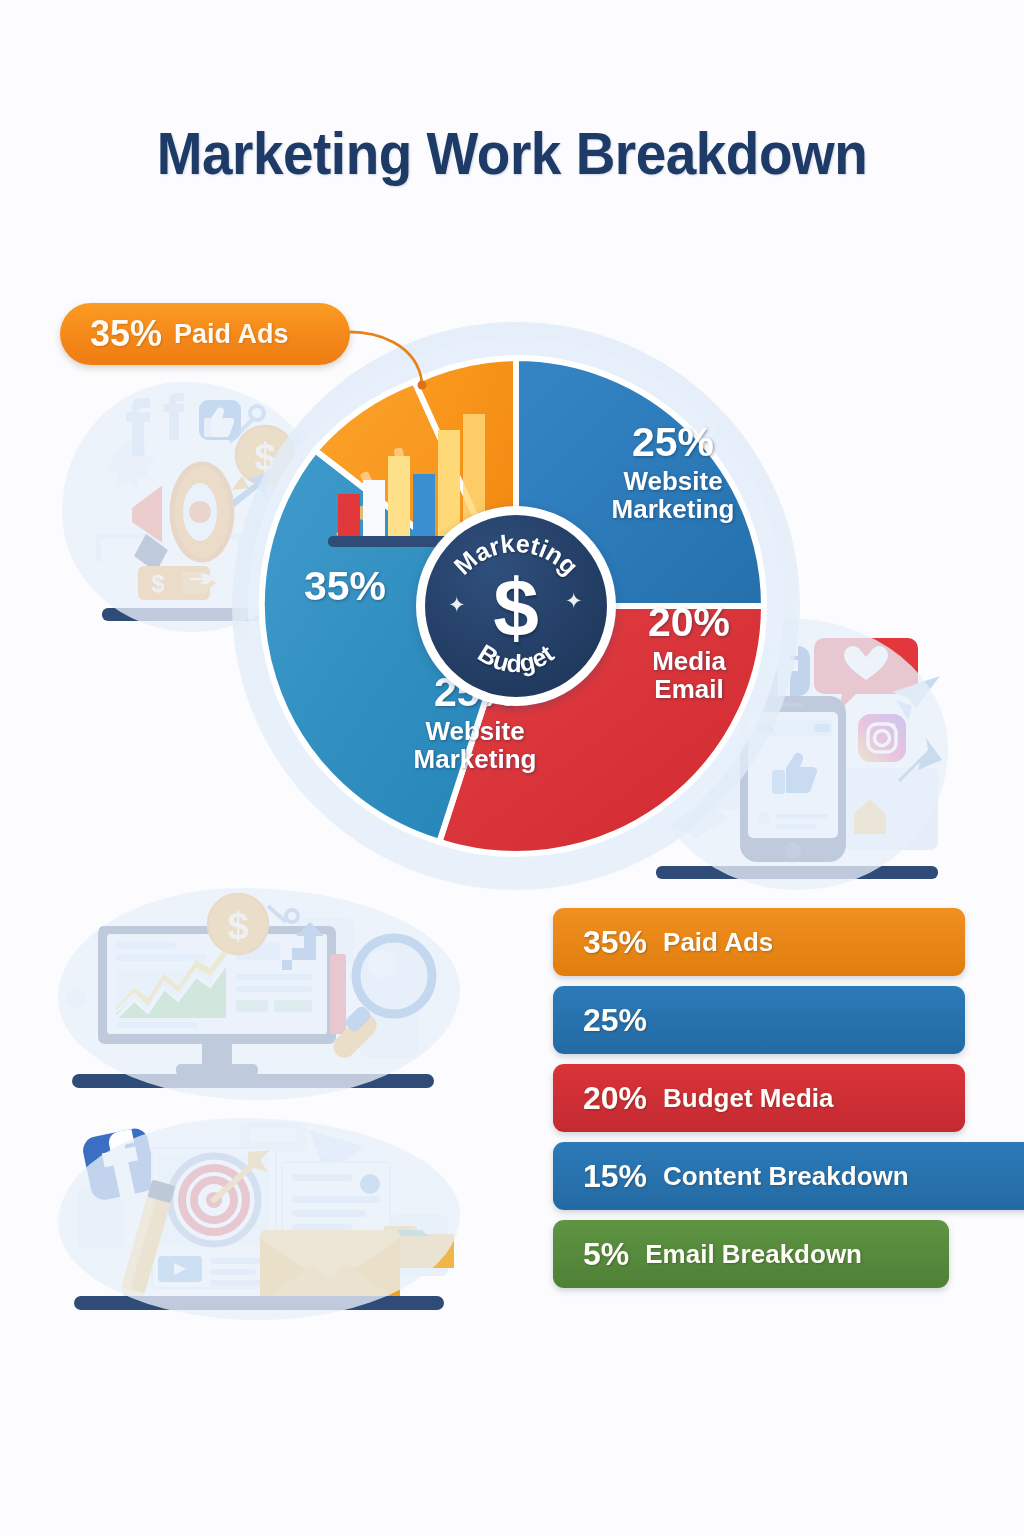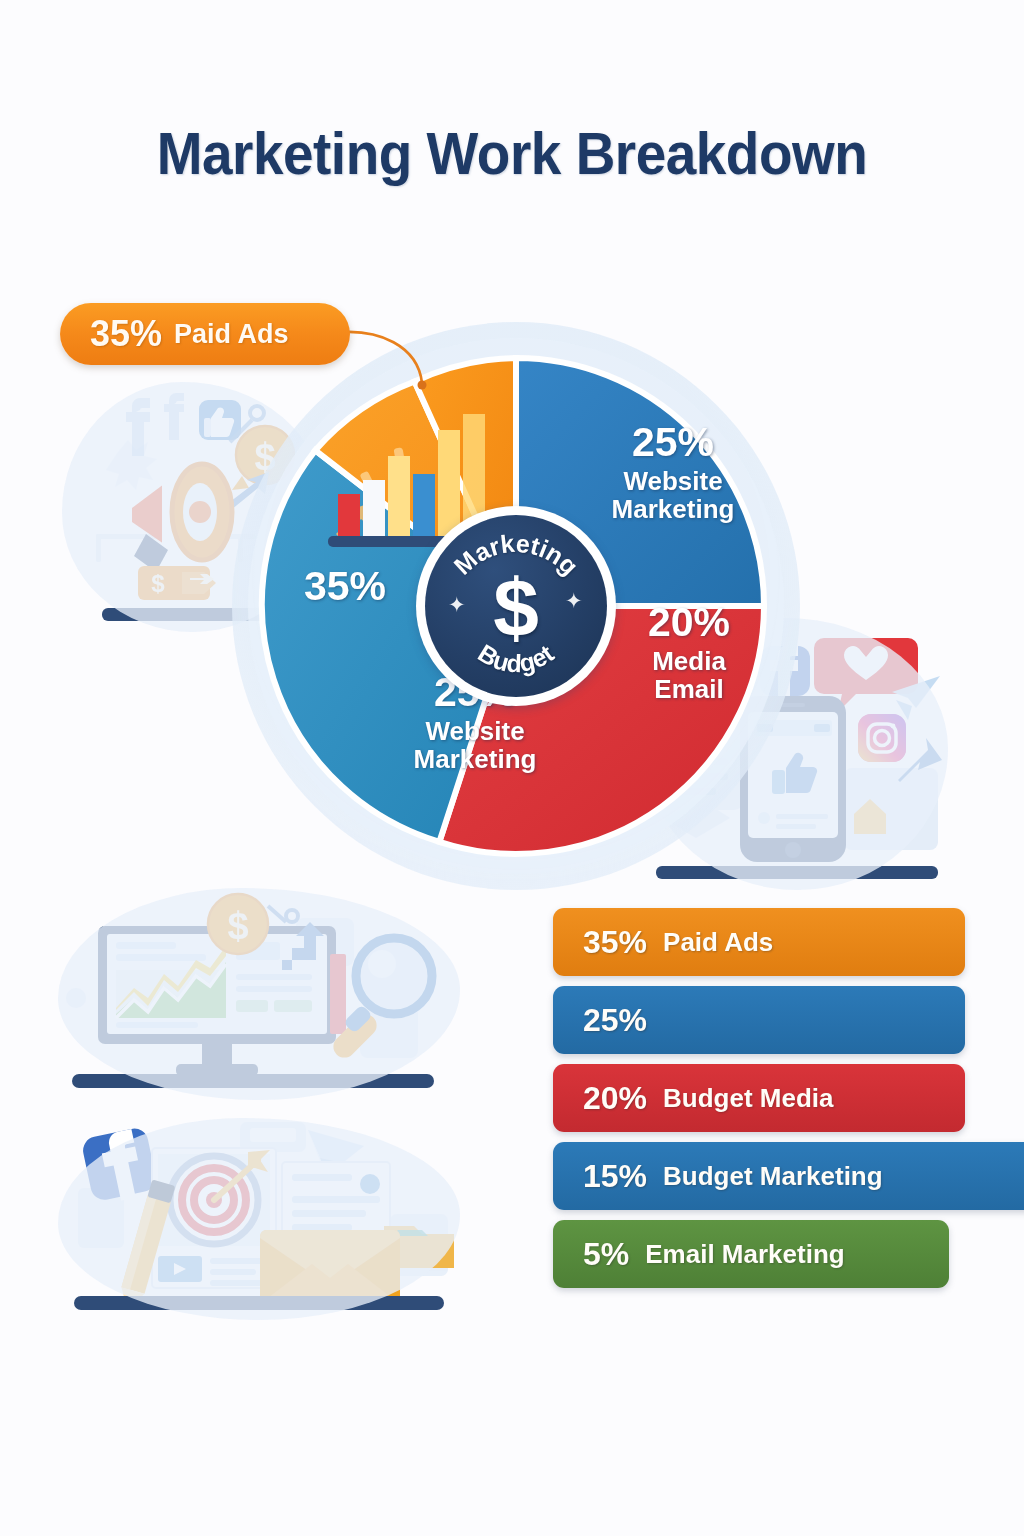--- a/index.html
+++ b/index.html
@@ -487,19 +487,19 @@
   </div>
   <div class="lbar" style="background: linear-gradient(rgb(44, 122, 184) 0%, rgb(35, 106, 163) 100%); width: 412px;">
     <span class="p">25%</span>
   </div>
   <div class="lbar" style="background: linear-gradient(rgb(217, 52, 58) 0%, rgb(195, 42, 48) 100%); width: 412px;">
     <span class="p">20%</span>
     <span class="n">Budget Media</span>
   </div>
   <div class="lbar" style="background: linear-gradient(rgb(44, 122, 184) 0%, rgb(35, 106, 163) 100%); width: 488px;">
     <span class="p">15%</span>
-    <span class="n">Budget Marketing</span>
+    <span class="n">Content Breakdown</span>
   </div>
   <div class="lbar" style="background: linear-gradient(rgb(94, 148, 66) 0%, rgb(78, 128, 54) 100%); width: 396px;">
     <span class="p">5%</span>
-    <span class="n">Email Marketing</span>
+    <span class="n">Email Breakdown</span>
   </div>
 </div>
 
 </body></html>

